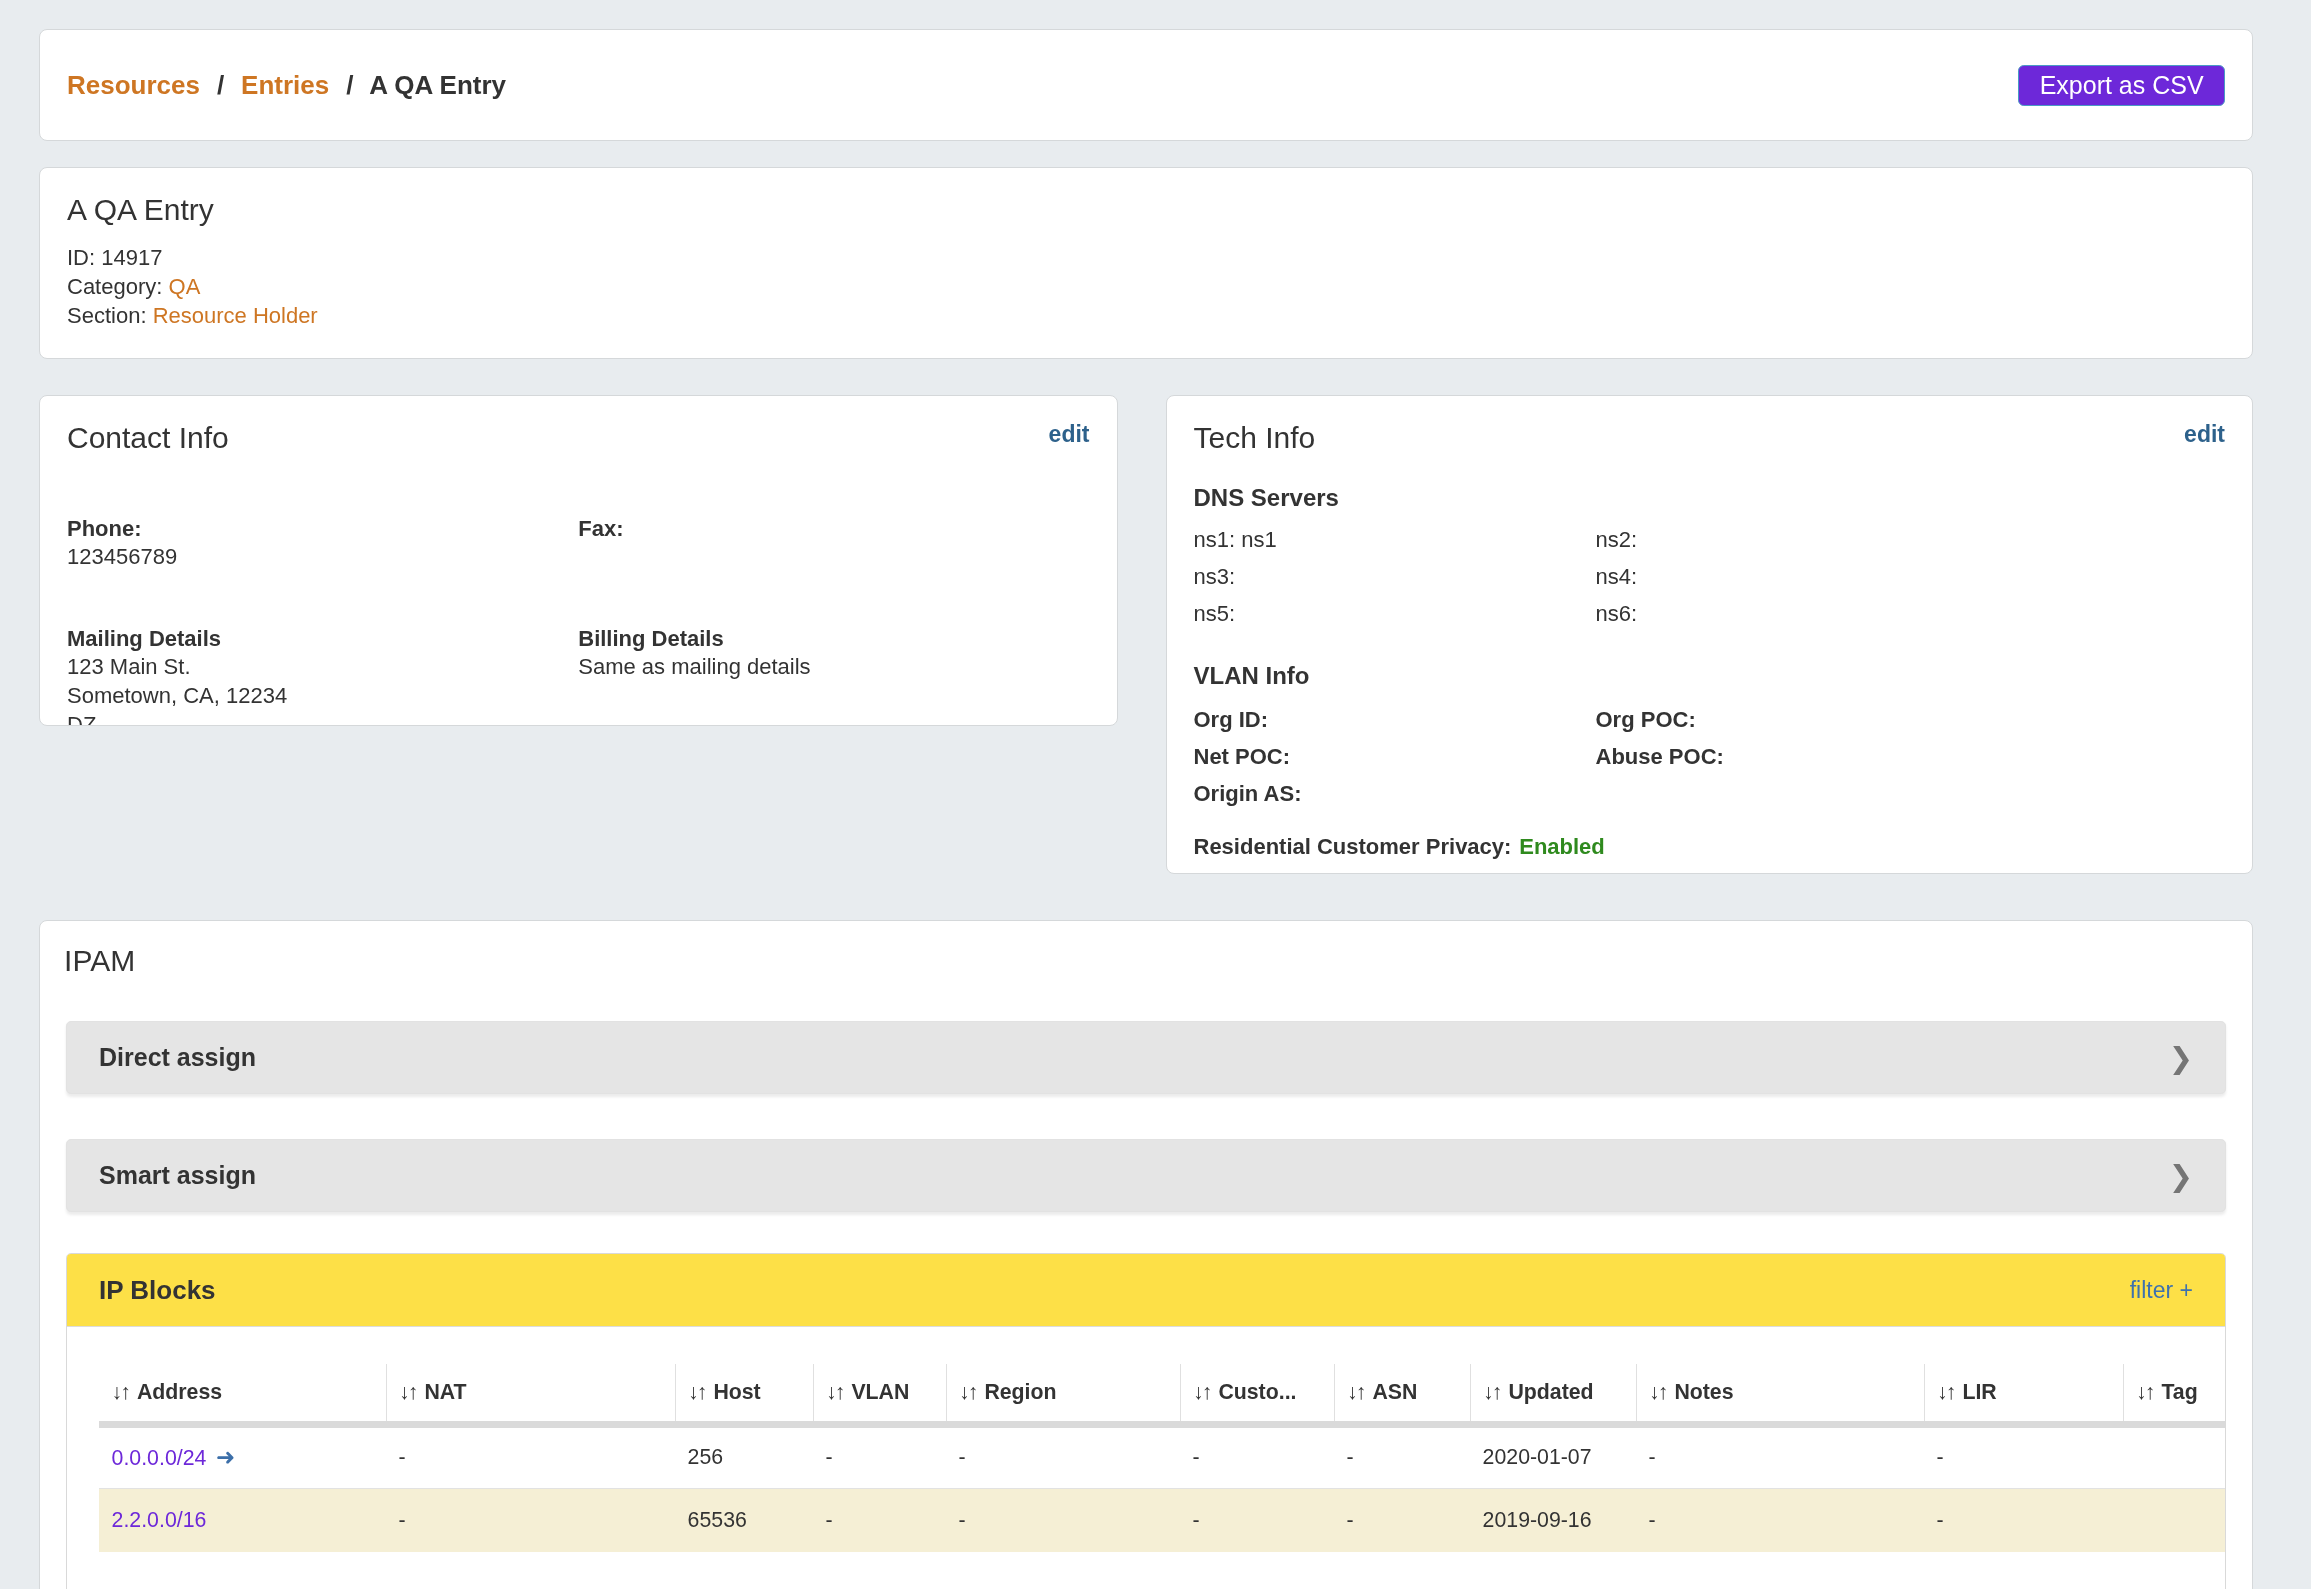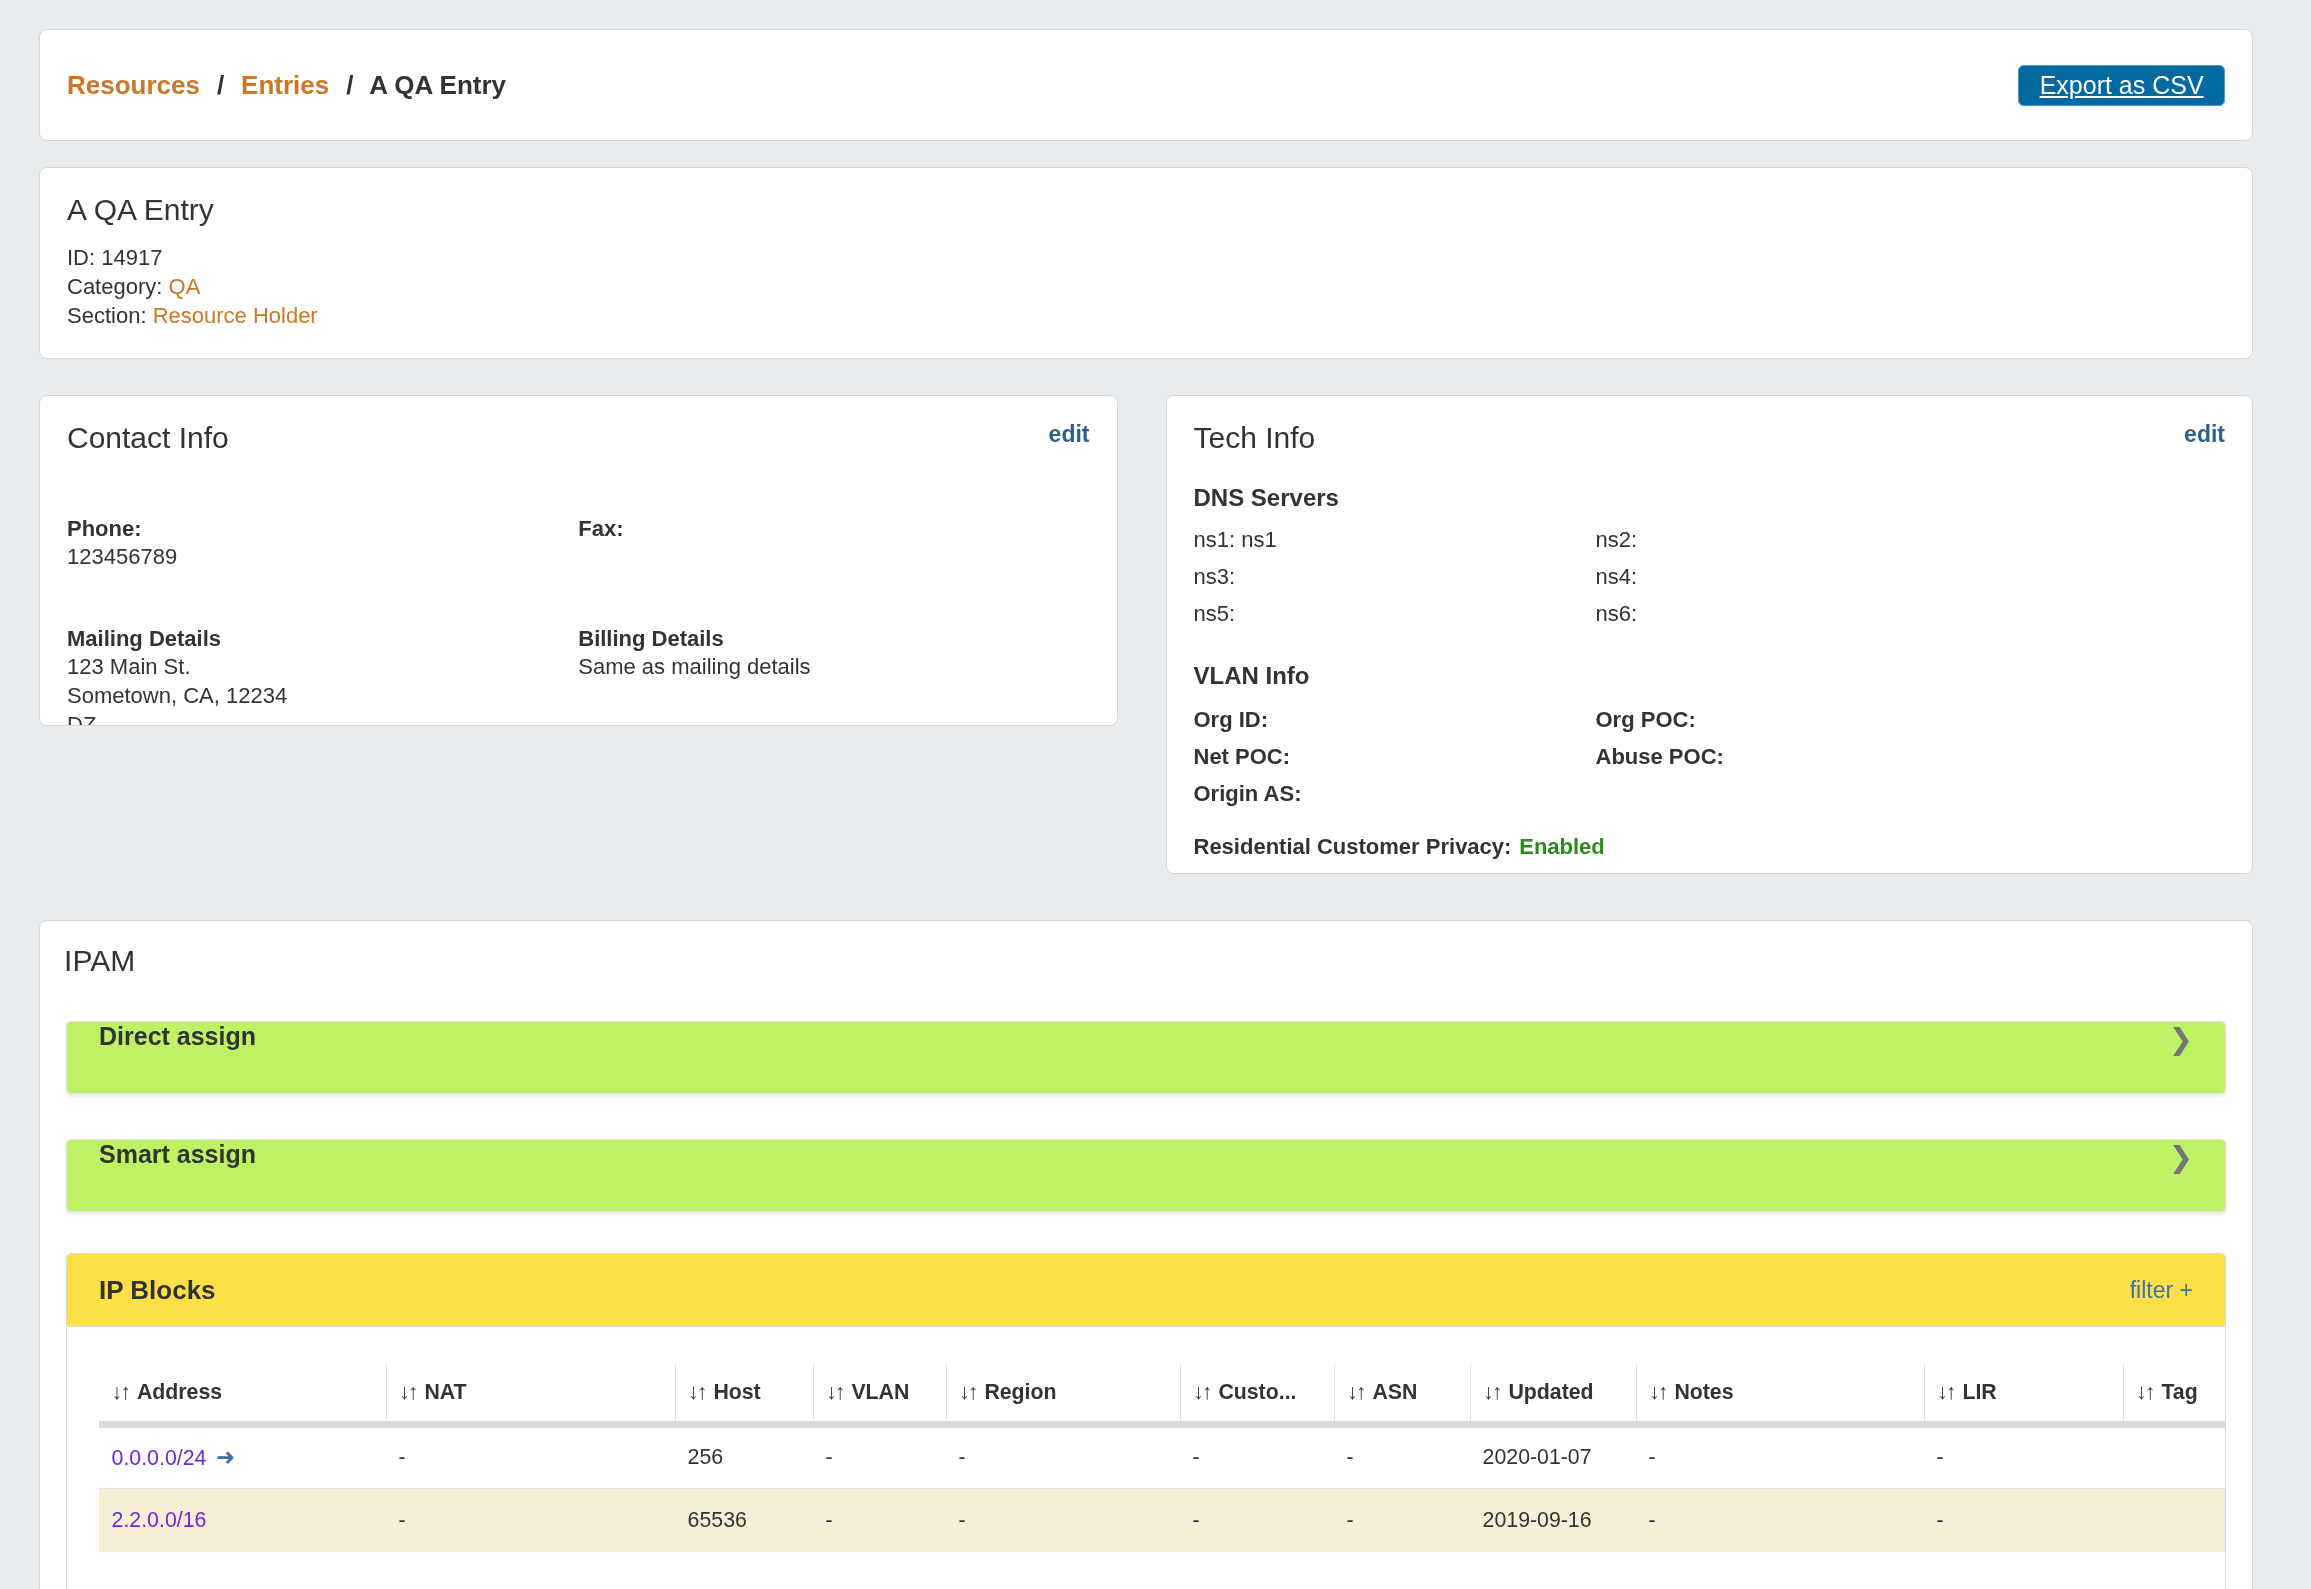--- a/index.html
+++ b/index.html
@@ -22,23 +22,23 @@
     width:2214px; height:112px;
     display:flex; align-items:center; justify-content:space-between;
     padding:0 27px;
     margin-bottom:26px;
   }
   .breadcrumb { font-size:26px; font-weight:700; }
   .breadcrumb a { color:#ce7623; text-decoration:none; cursor:pointer; }
   .breadcrumb .sep { color:#333; margin:0 9.7px; }
   .breadcrumb .current { color:#333; }
   .export-btn {
-    background:#0369a1; border:1px solid #4a9ac6; border-radius:5.8px;
+    background:#6d28d9; border:1px solid #4a9ac6; border-radius:5.8px;
     color:#fff; font-size:25px; font-family:inherit;
-    height:41px; padding:0 20.4px; cursor:pointer;text-decoration:underline;
+    height:41px; padding:0 20.4px; cursor:pointer;
   }
 
   
   .entry-panel { width:2214px; height:192px; padding:25px 27px; margin-bottom:36px; }
   .panel-title { font-size:30px; font-weight:400; color:#333; }
   .entry-meta { margin-top:15.5px; font-size:22px; line-height:29px; }
   .entry-meta a { color:#ce7623; text-decoration:none; cursor:pointer; }
 
   
   .two-col { display:flex; gap:48px; margin-bottom:46px; align-items:flex-start; }
@@ -58,24 +58,24 @@
   .dns-grid > div { height:37px; display:flex; align-items:center; }
   .arin-grid { display:grid; grid-template-columns:402px auto; margin-top:11.6px; }
   .arin-grid > div { height:37px; display:flex; align-items:center; font-weight:700; font-size:22px; }
   .privacy-line { margin-top:21.3px; font-size:22px; font-weight:700; }
   .privacy-value { color:#2f8a1e; margin-left:7.8px; }
 
   
   .ipam-panel { width:2214px; min-height:679px; padding:23px 26px 58px; }
   .ipam-title { font-size:30px; font-weight:400; margin-bottom:43px; margin-left:-1.9px; }
   .accordion {
-    height:73px; background:#bef264;
+    height:73px; background:#e5e5e5;
     border:1px solid #e2e2e2; border-radius:4.9px;
     box-shadow:0 2.9px 2.9px rgba(0,0,0,0.08);
-    display:flex; align-items:flex-start; justify-content:space-between;
+    display:flex; align-items:center; justify-content:space-between;
     padding:0 32px; margin-bottom:45px; cursor:pointer;
   }
   .accordion-label { font-size:25px; font-weight:700; }
   .chevron { font-size:29px; font-weight:700; color:#757575; }
 
   .ip-blocks { border:1px solid #d9d9d9; border-radius:4.9px; margin-top:-3.9px; overflow:hidden; background:#fff; }
   .ip-blocks-header {
     height:73px; background:#fde047; border-bottom:1px solid #dcdcdc;
     display:flex; align-items:center; justify-content:space-between; padding:0 32px;
   }

